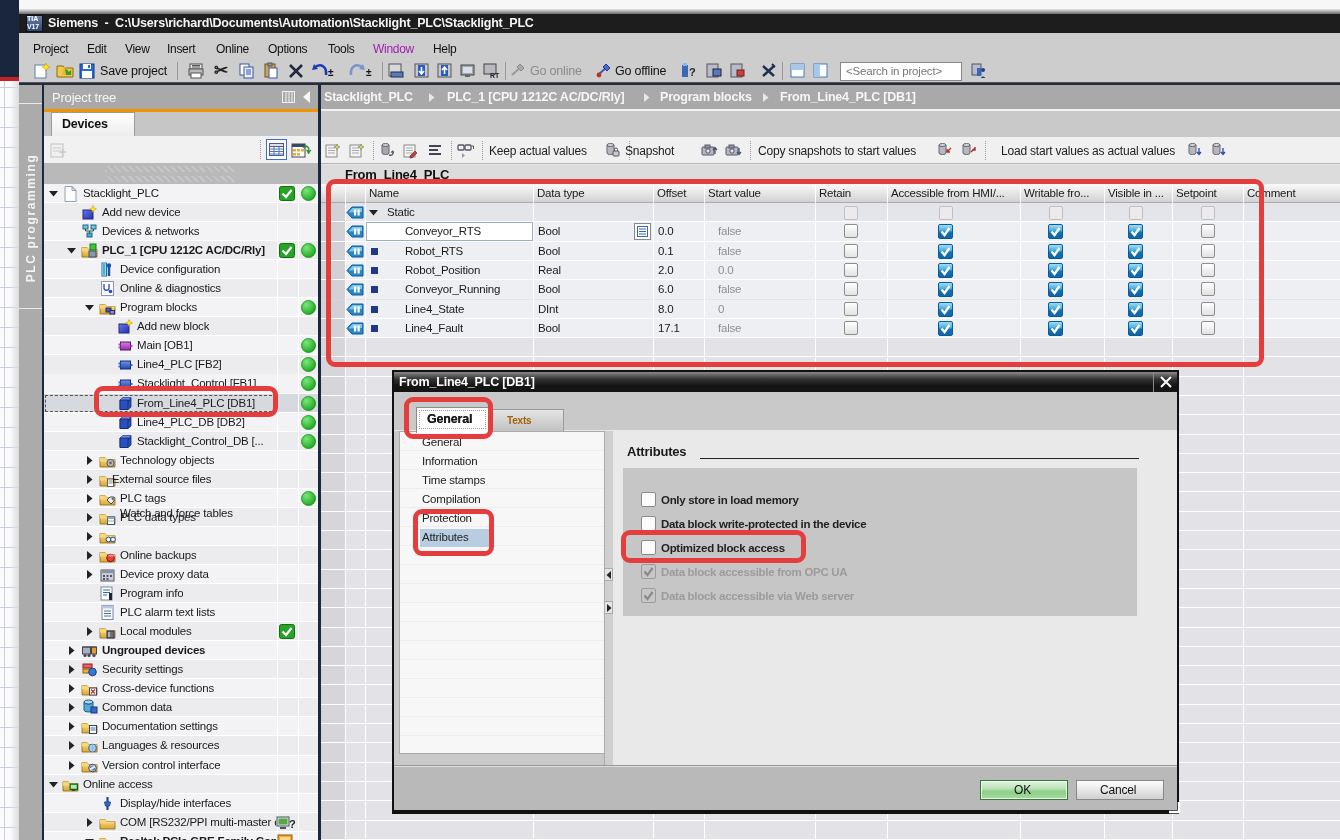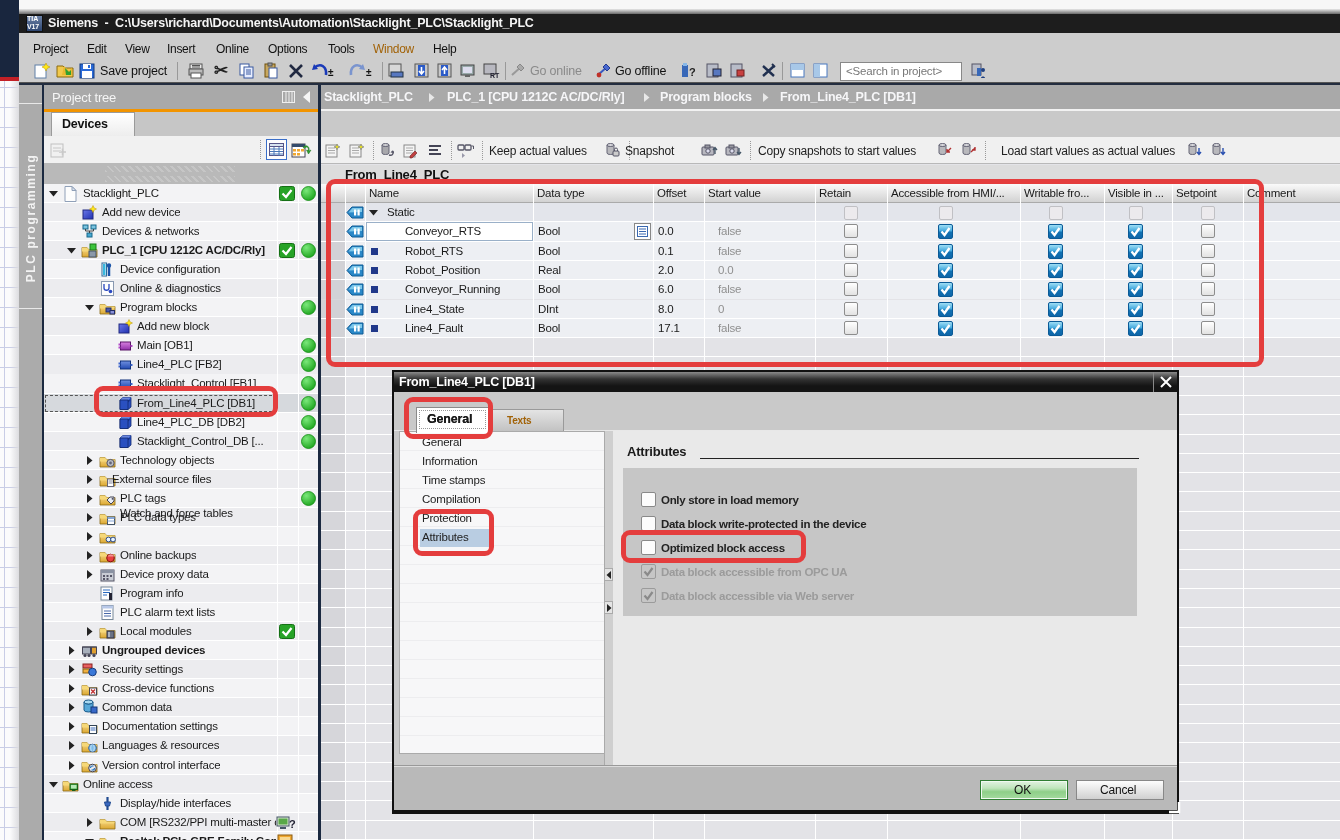--- a/index.html
+++ b/index.html
@@ -28,21 +28,21 @@
 <div class="t" style="left:27px;top:23px;font-size:7px;font-weight:bold;color:#fff;line-height:8px;height:8px;">V17</div>
 <div class="t" style="left:48px;top:14px;font-size:12.5px;font-weight:bold;color:#f5f5f5;">Siemens&nbsp; -&nbsp; C:\Users\richard\Documents\Automation\Stacklight_PLC\Stacklight_PLC</div>
 <div class="" style="left:19px;top:33px;width:1321px;height:27px;background:#cdcdcd;"></div>
 <div class="t" style="left:33px;top:40px;font-size:12px;letter-spacing:-0.3px;color:#111;">Project</div>
 <div class="t" style="left:87px;top:40px;font-size:12px;letter-spacing:-0.3px;color:#111;">Edit</div>
 <div class="t" style="left:125px;top:40px;font-size:12px;letter-spacing:-0.3px;color:#111;">View</div>
 <div class="t" style="left:167px;top:40px;font-size:12px;letter-spacing:-0.3px;color:#111;">Insert</div>
 <div class="t" style="left:216px;top:40px;font-size:12px;letter-spacing:-0.3px;color:#111;">Online</div>
 <div class="t" style="left:268px;top:40px;font-size:12px;letter-spacing:-0.3px;color:#111;">Options</div>
 <div class="t" style="left:328px;top:40px;font-size:12px;letter-spacing:-0.3px;color:#111;">Tools</div>
-<div class="t" style="left:373px;top:40px;font-size:12px;letter-spacing:-0.3px;color:#a16207;">Window</div>
+<div class="t" style="left:373px;top:40px;font-size:12px;letter-spacing:-0.3px;color:#a21caf;">Window</div>
 <div class="t" style="left:433px;top:40px;font-size:12px;letter-spacing:-0.3px;color:#111;">Help</div>
 <div class="" style="left:19px;top:60px;width:1321px;height:22px;background:#cdcdcd;"></div>
 <div class="" style="left:19px;top:82px;width:1321px;height:3px;background:#555;"></div>
 <svg width="18" height="18" viewBox="0 0 18 18" style="left:33px;top:62px;z-index:5">
     <rect x="2" y="3" width="11" height="13" fill="#fff" stroke="#6080a8"></rect>
     <path d="M13 1l1.2 2.6L17 5l-2.8 1.4L13 9l-1.2-2.6L9 5l2.8-1.4z" fill="#ffe818" stroke="#b89000" stroke-width="0.5"></path>
   </svg>
 <svg width="18" height="18" viewBox="0 0 18 18" style="left:56px;top:62px;z-index:5">
     <path d="M1 4h6l2 2h8v9H1z" fill="#f2c94c" stroke="#8a6a10"></path>
     <path d="M8 4l5 5 3-3v7H6z" fill="#e8b830" stroke="none"></path>

